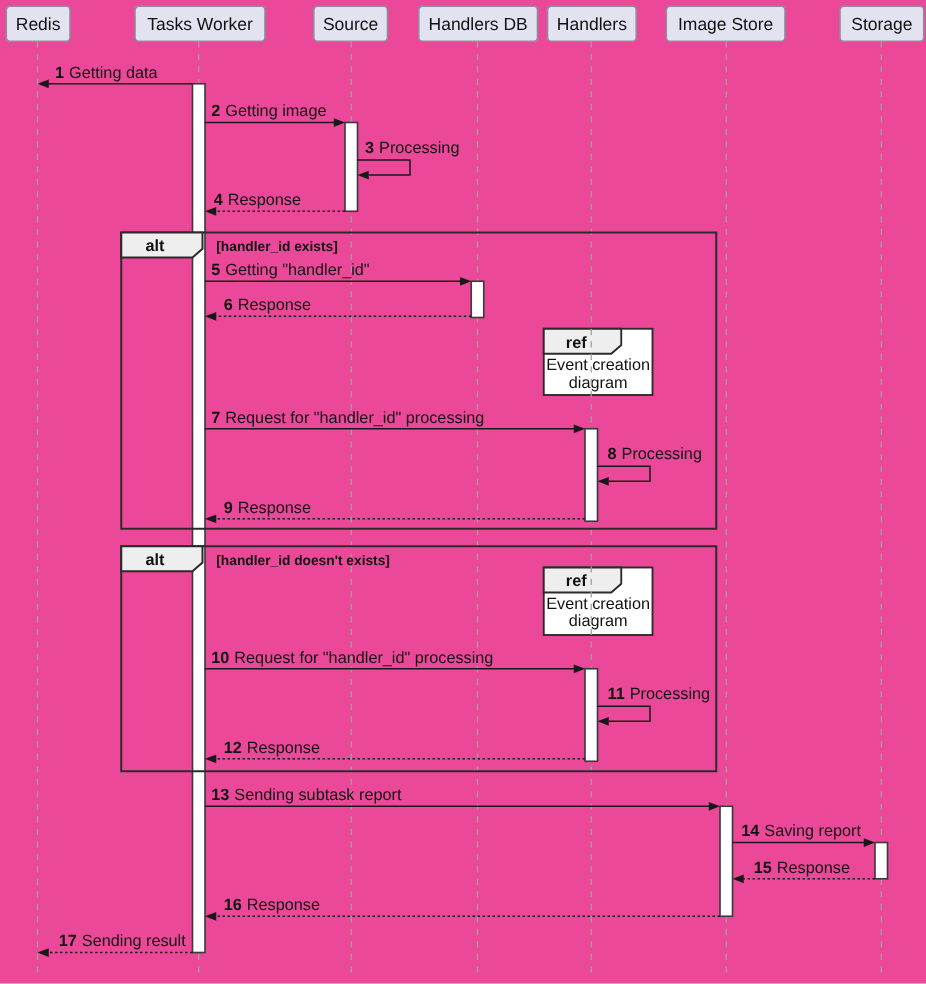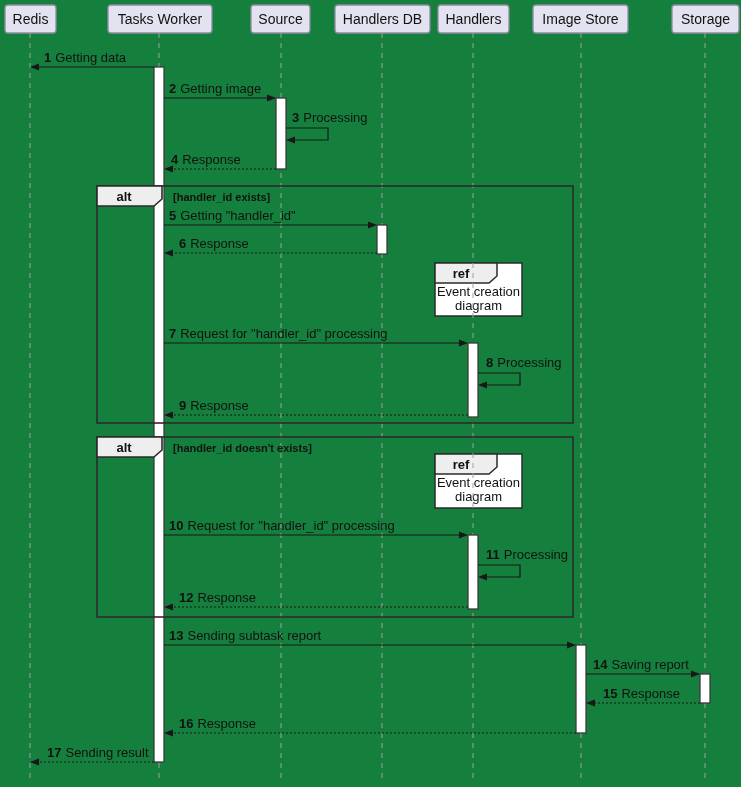--- a/index.html
+++ b/index.html
@@ -4,21 +4,21 @@
 <style>
   html, body {
     margin: 0;
     padding: 0;
     background: #ffffff;
   }
   #stage {
     position: relative;
     width: 741px;
     height: 787px;
-    background: #15803d;
+    background: #ec4899;
     font-family: "Liberation Sans", "DejaVu Sans", sans-serif;
   }
   svg text {
     font-family: "Liberation Sans", "DejaVu Sans", sans-serif;
   }
 </style>
 </head>
 <body>
 
 <div id="stage">

